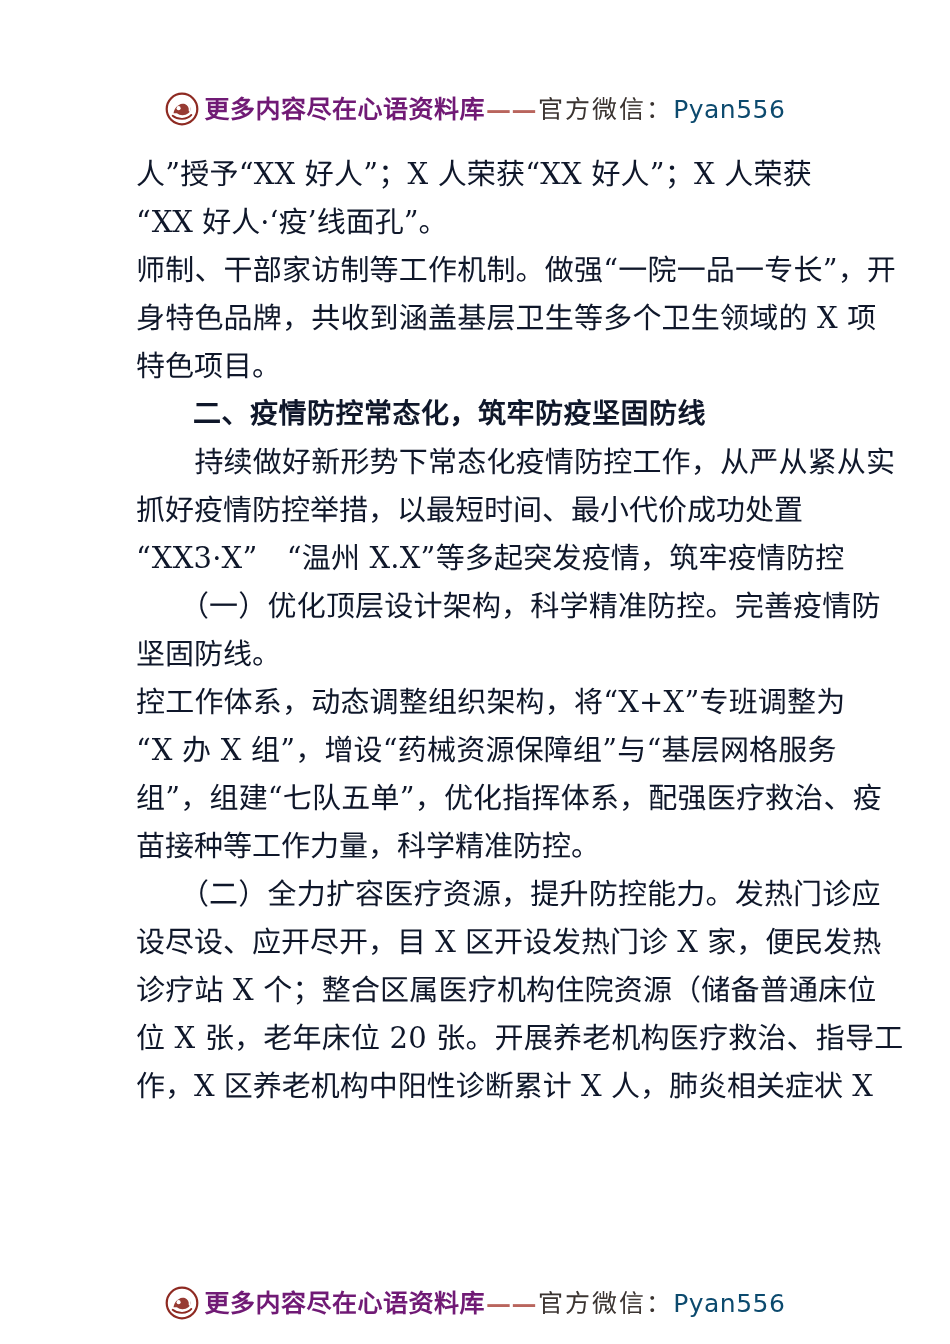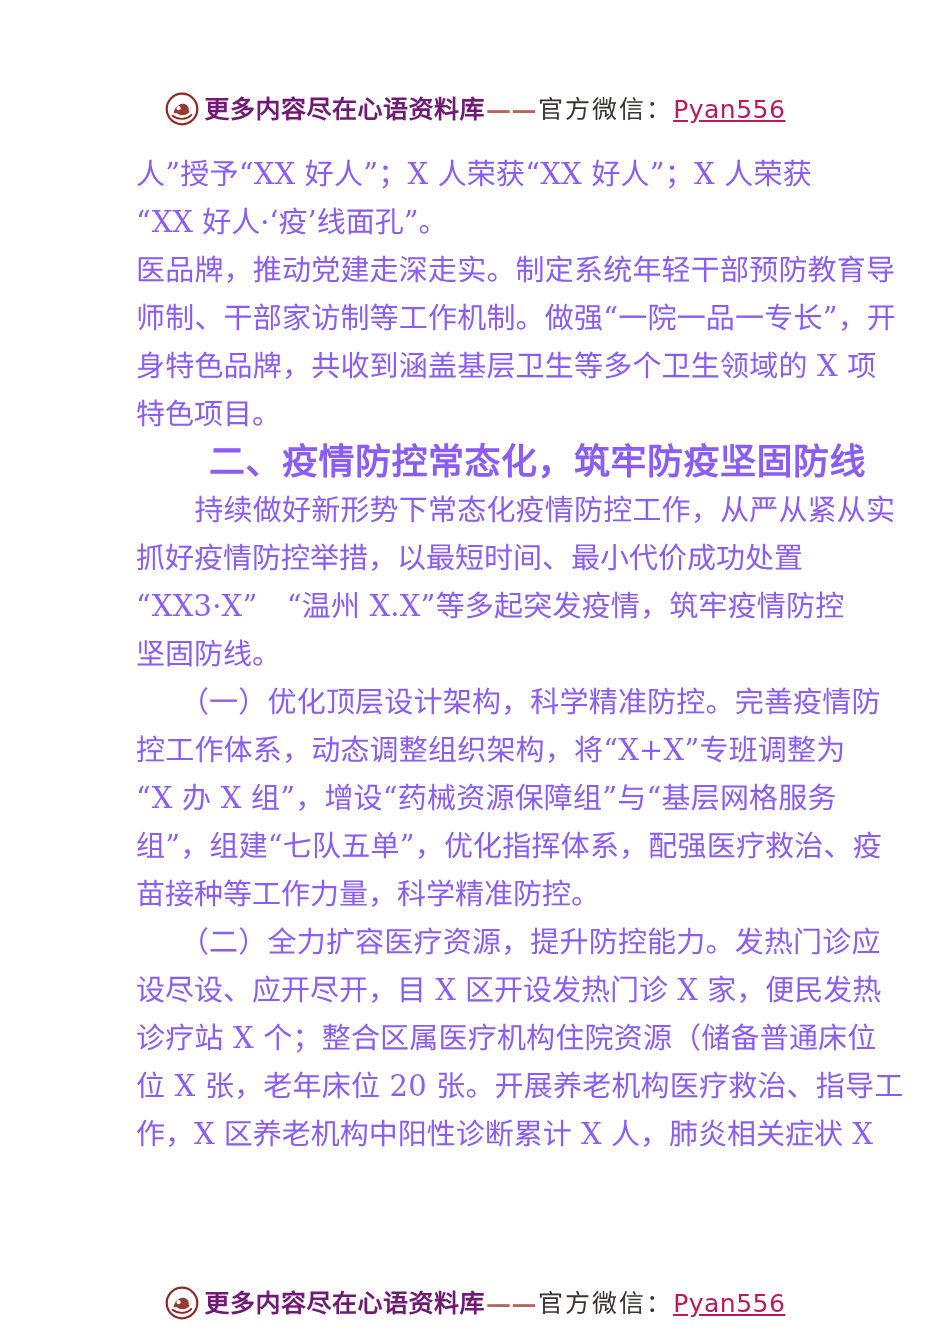--- a/index.html
+++ b/index.html
@@ -49,51 +49,50 @@
     font-size: 25px;
     font-weight: 700;
     letter-spacing: 0.5px;
     line-height: 1;
     white-space: nowrap;
   }
   .wm-brand  { color: #701a75; }
   .wm-dash   { color: #b9655d; padding: 0 1px; }
   .wm-label  { color: #3a3330; font-weight: 400; letter-spacing: 2px; }
   .wm-handle {
-    color: #be185d;
+    color: #0c4a6e;
     font-family: "DejaVu Sans", "Liberation Sans", sans-serif;
     font-weight: 400;
     letter-spacing: 0.5px;
-    text-decoration: underline;
   }
 
   
   .body-text {
     position: absolute;
     left: 136px;
     top: 150px;
     width: 684px;
   }
 
   .line {
     height: 48px;
     line-height: 48px;
     font-size: 29px;
     white-space: pre;
-    color: #8b5cf6;
+    color: #0f172a;
     letter-spacing: 0px;
   }
 
   
   .line.wide { letter-spacing: 0.2px; }
 
   .line.heading {
     font-weight: 700;
     font-family: "DejaVu Sans", "Liberation Sans", sans-serif;
-    font-size: 36px;
+    font-size: 28px;
     letter-spacing: 0.5px;
   }
 </style>
 </head>
 <body>
 
 <div class="page">
 
   <div class="watermark top">
     <svg class="wm-logo" viewBox="0 0 40 40" aria-hidden="true">
@@ -102,30 +101,29 @@
       <path d="M13 14 C20 9, 30 14, 29 22" fill="none" stroke="#ffffff" stroke-width="2.2" stroke-linecap="round"></path>
       <circle cx="16" cy="19" r="2.4" fill="#ffffff"></circle>
       <path d="M9 28 C15 33, 26 33, 31 27" fill="none" stroke="#8e2a22" stroke-width="2.2" stroke-linecap="round"></path>
     </svg>
     <div class="wm-text"><span class="wm-brand">更多内容尽在心语资料库</span><span class="wm-dash">——</span><span class="wm-label">官方微信：</span><span class="wm-handle">Pyan556</span></div>
   </div>
 
   <div class="body-text">
     <div class="line wide">人”授予“XX 好人”；X 人荣获“XX 好人”；X 人荣获</div>
     <div class="line">“XX 好人·‘疫’线面孔”。</div>
-    <div class="line wide">医品牌，推动党建走深走实。制定系统年轻干部预防教育导</div>
     <div class="line wide">师制、干部家访制等工作机制。做强“一院一品一专长”，开</div>
     <div class="line wide">身特色品牌，共收到涵盖基层卫生等多个卫生领域的 X 项</div>
     <div class="line">特色项目。</div>
     <div class="line heading">　　二、疫情防控常态化，筑牢防疫坚固防线</div>
     <div class="line wide">　　持续做好新形势下常态化疫情防控工作，从严从紧从实</div>
     <div class="line">抓好疫情防控举措，以最短时间、最小代价成功处置</div>
     <div class="line wide">“XX3·X”　“温州 X.X”等多起突发疫情，筑牢疫情防控</div>
+    <div class="line wide">　　（一）优化顶层设计架构，科学精准防控。完善疫情防</div>
     <div class="line">坚固防线。</div>
-    <div class="line wide">　　（一）优化顶层设计架构，科学精准防控。完善疫情防</div>
     <div class="line wide">控工作体系，动态调整组织架构，将“X+X”专班调整为</div>
     <div class="line wide">“X 办 X 组”，增设“药械资源保障组”与“基层网格服务</div>
     <div class="line wide">组”，组建“七队五单”，优化指挥体系，配强医疗救治、疫</div>
     <div class="line">苗接种等工作力量，科学精准防控。</div>
     <div class="line wide">　　（二）全力扩容医疗资源，提升防控能力。发热门诊应</div>
     <div class="line">设尽设、应开尽开，目 X 区开设发热门诊 X 家，便民发热</div>
     <div class="line wide">诊疗站 X 个；整合区属医疗机构住院资源（储备普通床位</div>
     <div class="line wide">位 X 张，老年床位 20 张。开展养老机构医疗救治、指导工</div>
     <div class="line">作，X 区养老机构中阳性诊断累计 X 人，肺炎相关症状 X</div>
   </div>

